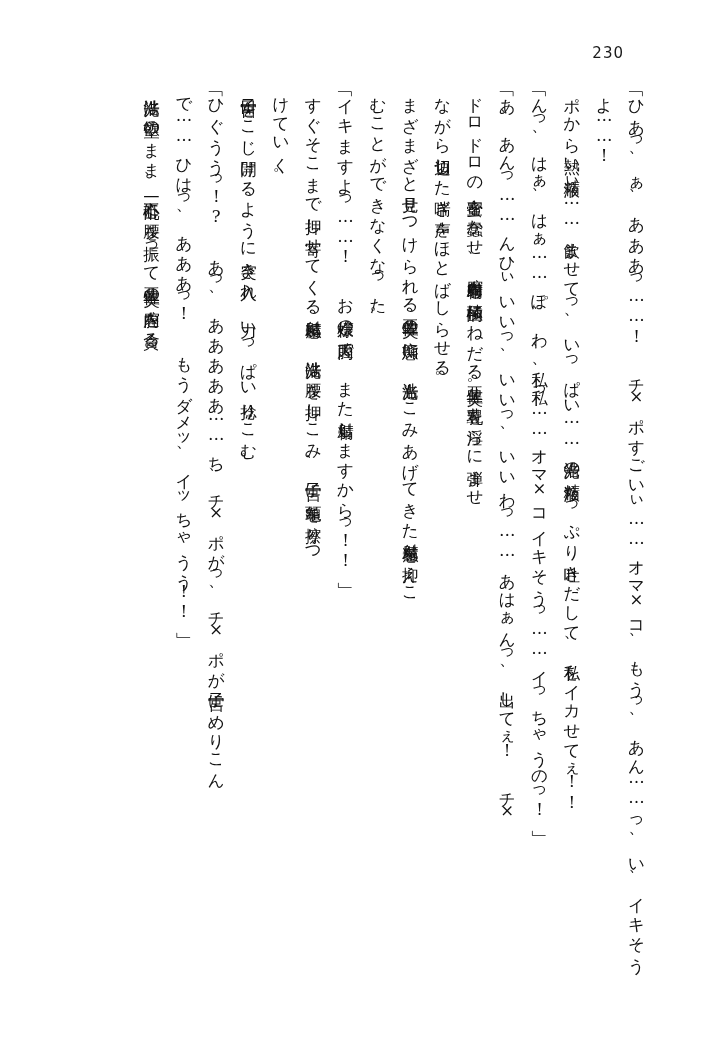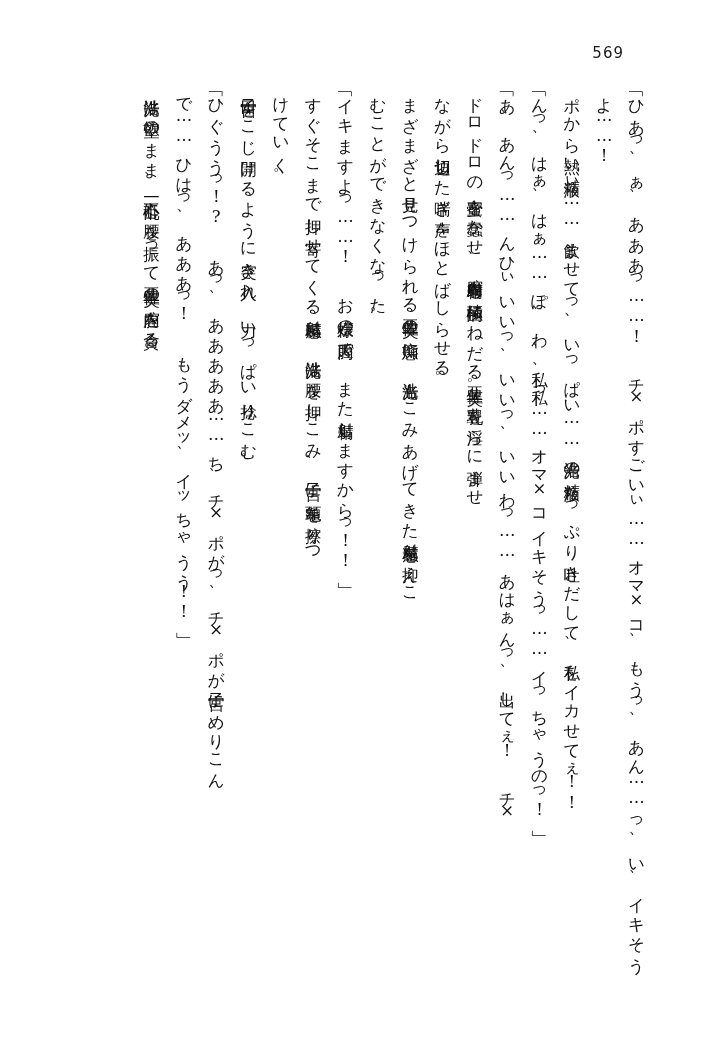--- a/index.html
+++ b/index.html
@@ -59,17 +59,17 @@
 
   .line {
     display: block;
   }
 </style>
 </head>
 <body>
 
 <div class="page">
 
-  <div class="page-number">569</div>
+  <div class="page-number">230</div>
 
   <div class="text-block" id="body-text"><span class="line">「ひあっ、ぁ、あああっ……! チ×ポすごいぃ……オマ×コ、もうっ、あん……っ、い、イキそうよ……!</span><span class="line">ポから熱い精液ぃ……飲ませてっ、いっぱい……浩光の精液たっぷり吐きだして、私をイカせてぇ!!</span><span class="line">「んっ、はぁ、はぁ……ぽ、わ、私、私っ……オマ×コイキそうっ……イっちゃうのっ!」</span><span class="line">「あ、あんっ……んひぃいいっ、いいっ、いいわっ……あはぁんっ、出してぇ! チ×</span><span class="line">ドロドロの蜜壺を蠢かせ、膣内射精を積極的にねだる亜佐美。豊乳を淫らに弾ませ</span><span class="line">ながら切迫した喘ぎ声をほとばしらせる。</span><span class="line">まざまざと見せつけられる亜佐美の痴態に、浩光もこみあげてきた射精感を抑えこ</span><span class="line">むことができなくなった。</span><span class="line">「イキますよっ……! お嬢様の膣内で、また射精しますからっ!!」</span><span class="line">すぐそこまで押し寄せてくる射精感に、浩光は腰を押しこみ、子宮に亀頭を擦りつ</span><span class="line">けていく。</span><span class="line">子宮口をこじ開けるように突き入れ、力いっぱい捻りこむ。</span><span class="line">「ひぐううっ!? あっ、あああああ……ち、チ×ポがっ、チ×ポが子宮にめりこん</span><span class="line">で……ひはっ、あああっ! もうダメッ、イッちゃうう!!」</span><span class="line">浩光は欲望のまま、一心不乱に腰を振って亜佐美の膣内を貪る。</span></div>
 
 </div>
 
 </body></html>

